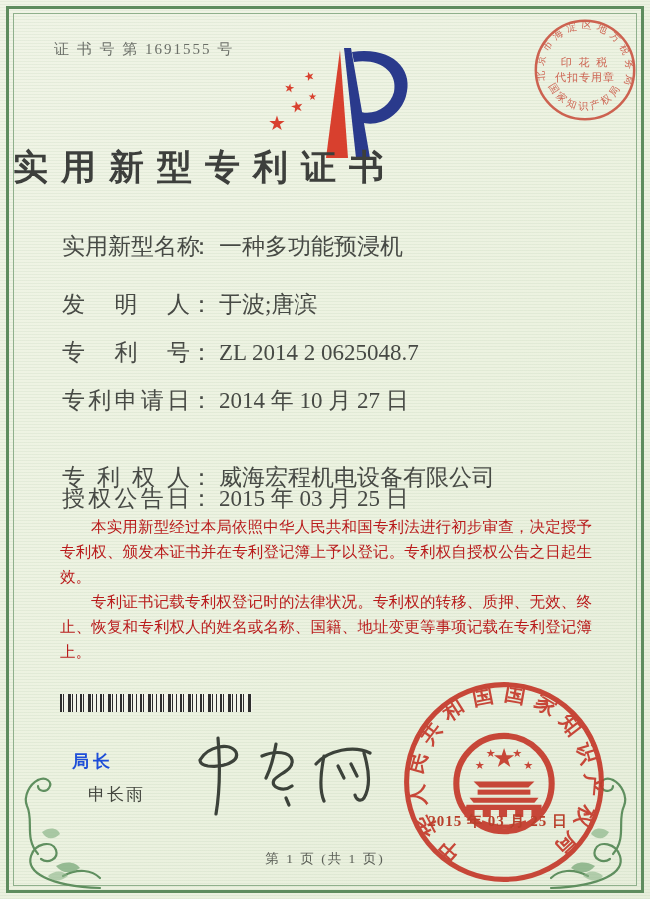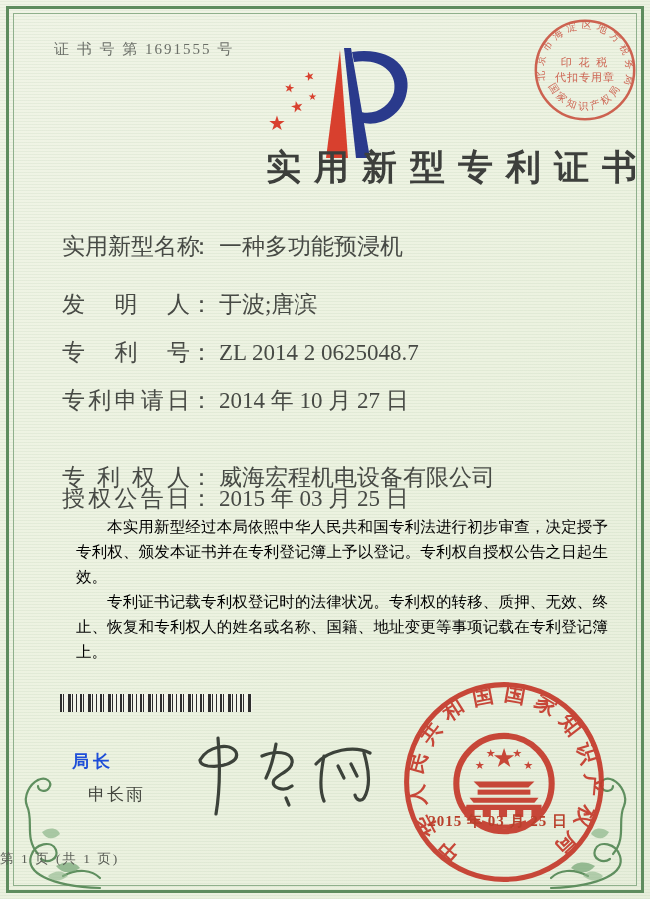--- a/index.html
+++ b/index.html
@@ -12,42 +12,42 @@
     position:absolute;inset:0;
     background:
       repeating-linear-gradient(0deg, rgba(130,165,125,.10) 0 1px, rgba(0,0,0,0) 1px 3px),
       linear-gradient(135deg,#f0f4e6 0%,#ecf2e0 55%,#e7eedb 100%);
   }
   .border-outer{position:absolute;inset:6px;border:3px solid #5e8c5e;pointer-events:none;}
   .border-inner{position:absolute;inset:13px;border:1px solid #8fb08c;pointer-events:none;}
   .abs{position:absolute;}
   .cert-no{left:54px;top:40px;font-size:15px;letter-spacing:2px;color:#6b6f68;}
   .title{
-    left:0;right:0;top:144px;text-align:right;
+    left:0;right:0;top:144px;text-align:left;
     font-size:35px;font-weight:600;color:#3d3f3c;letter-spacing:13px;text-indent:13px;
   }
   .field{left:62px;width:545px;font-size:23px;color:#474a45;white-space:nowrap;}
   .flabel{display:inline-block;width:128px;text-align:justify;text-align-last:justify;vertical-align:bottom;}
   .fvalue{margin-left:6px;}
-  .paras{left:60px;width:532px;top:514px;font-size:15.5px;line-height:25px;color:#000000;text-align:justify;margin-left:16px;}
+  .paras{left:60px;width:532px;top:514px;font-size:15.5px;line-height:25px;color:#b91c1c;text-align:justify;}
   .paras p{margin:0;text-indent:2em;}
   .barcode{
     left:60px;top:694px;width:192px;height:18px;
     background:repeating-linear-gradient(90deg,
       #2e2e2e 0 2px,#f2f4ea 2px 3px,#2e2e2e 3px 4px,#f2f4ea 4px 8px,
       #2e2e2e 8px 11px,#f2f4ea 11px 12px,#2e2e2e 12px 13px,#f2f4ea 13px 16px,
       #2e2e2e 16px 17px,#f2f4ea 17px 20px);
   }
   .dir-title{left:72px;top:750px;font-size:17px;color:#1d4ed8;letter-spacing:4px;font-weight:bold;}
   .dir-name{left:88px;top:783px;font-size:17px;color:#44473f;letter-spacing:2px;}
   .seal-date{
     left:408px;top:812px;width:180px;text-align:center;
     font-size:15px;color:#b8402c;letter-spacing:1px;font-weight:600;
   }
-  .footer{left:0;right:0;top:850px;font-size:13.5px;color:#5c6058;letter-spacing:2px;}
+  .footer{left:0;right:0;top:850px;text-align:center;font-size:13.5px;color:#5c6058;letter-spacing:2px;}
   svg{display:block;}
   .seal-svg text{font-family:"Liberation Serif","DejaVu Serif",serif;}
 </style>
 </head>
 <body>
 
 <div class="paper"></div>
 <div class="border-outer"></div>
 <div class="border-inner"></div>
 

